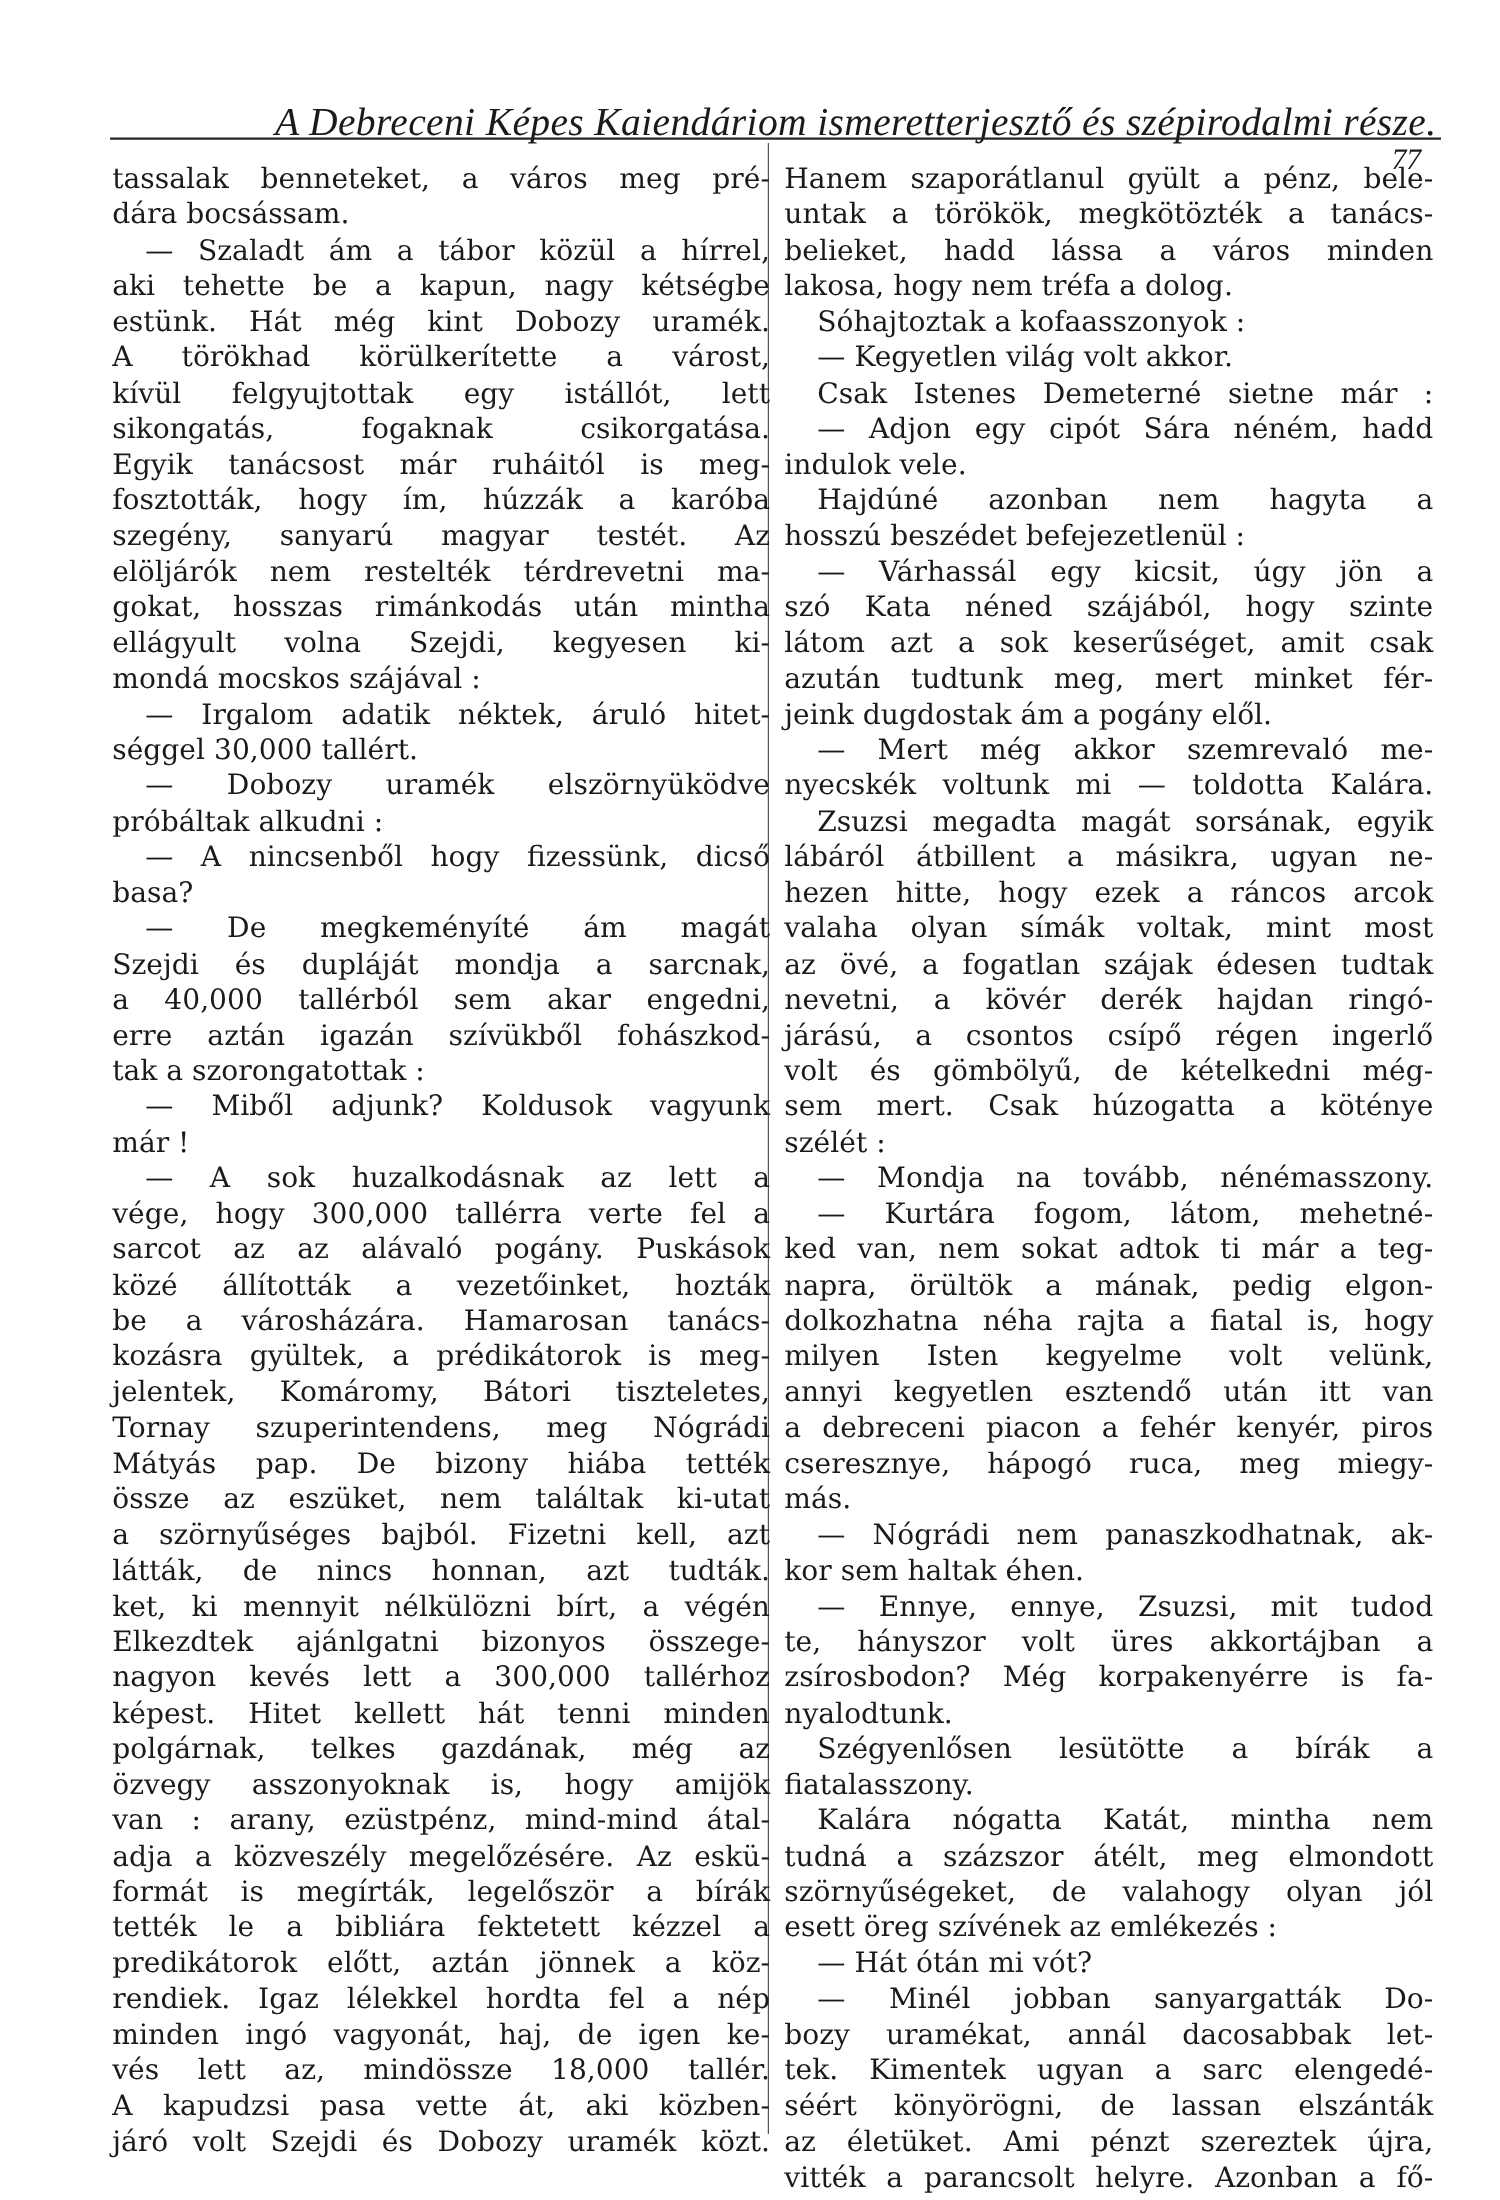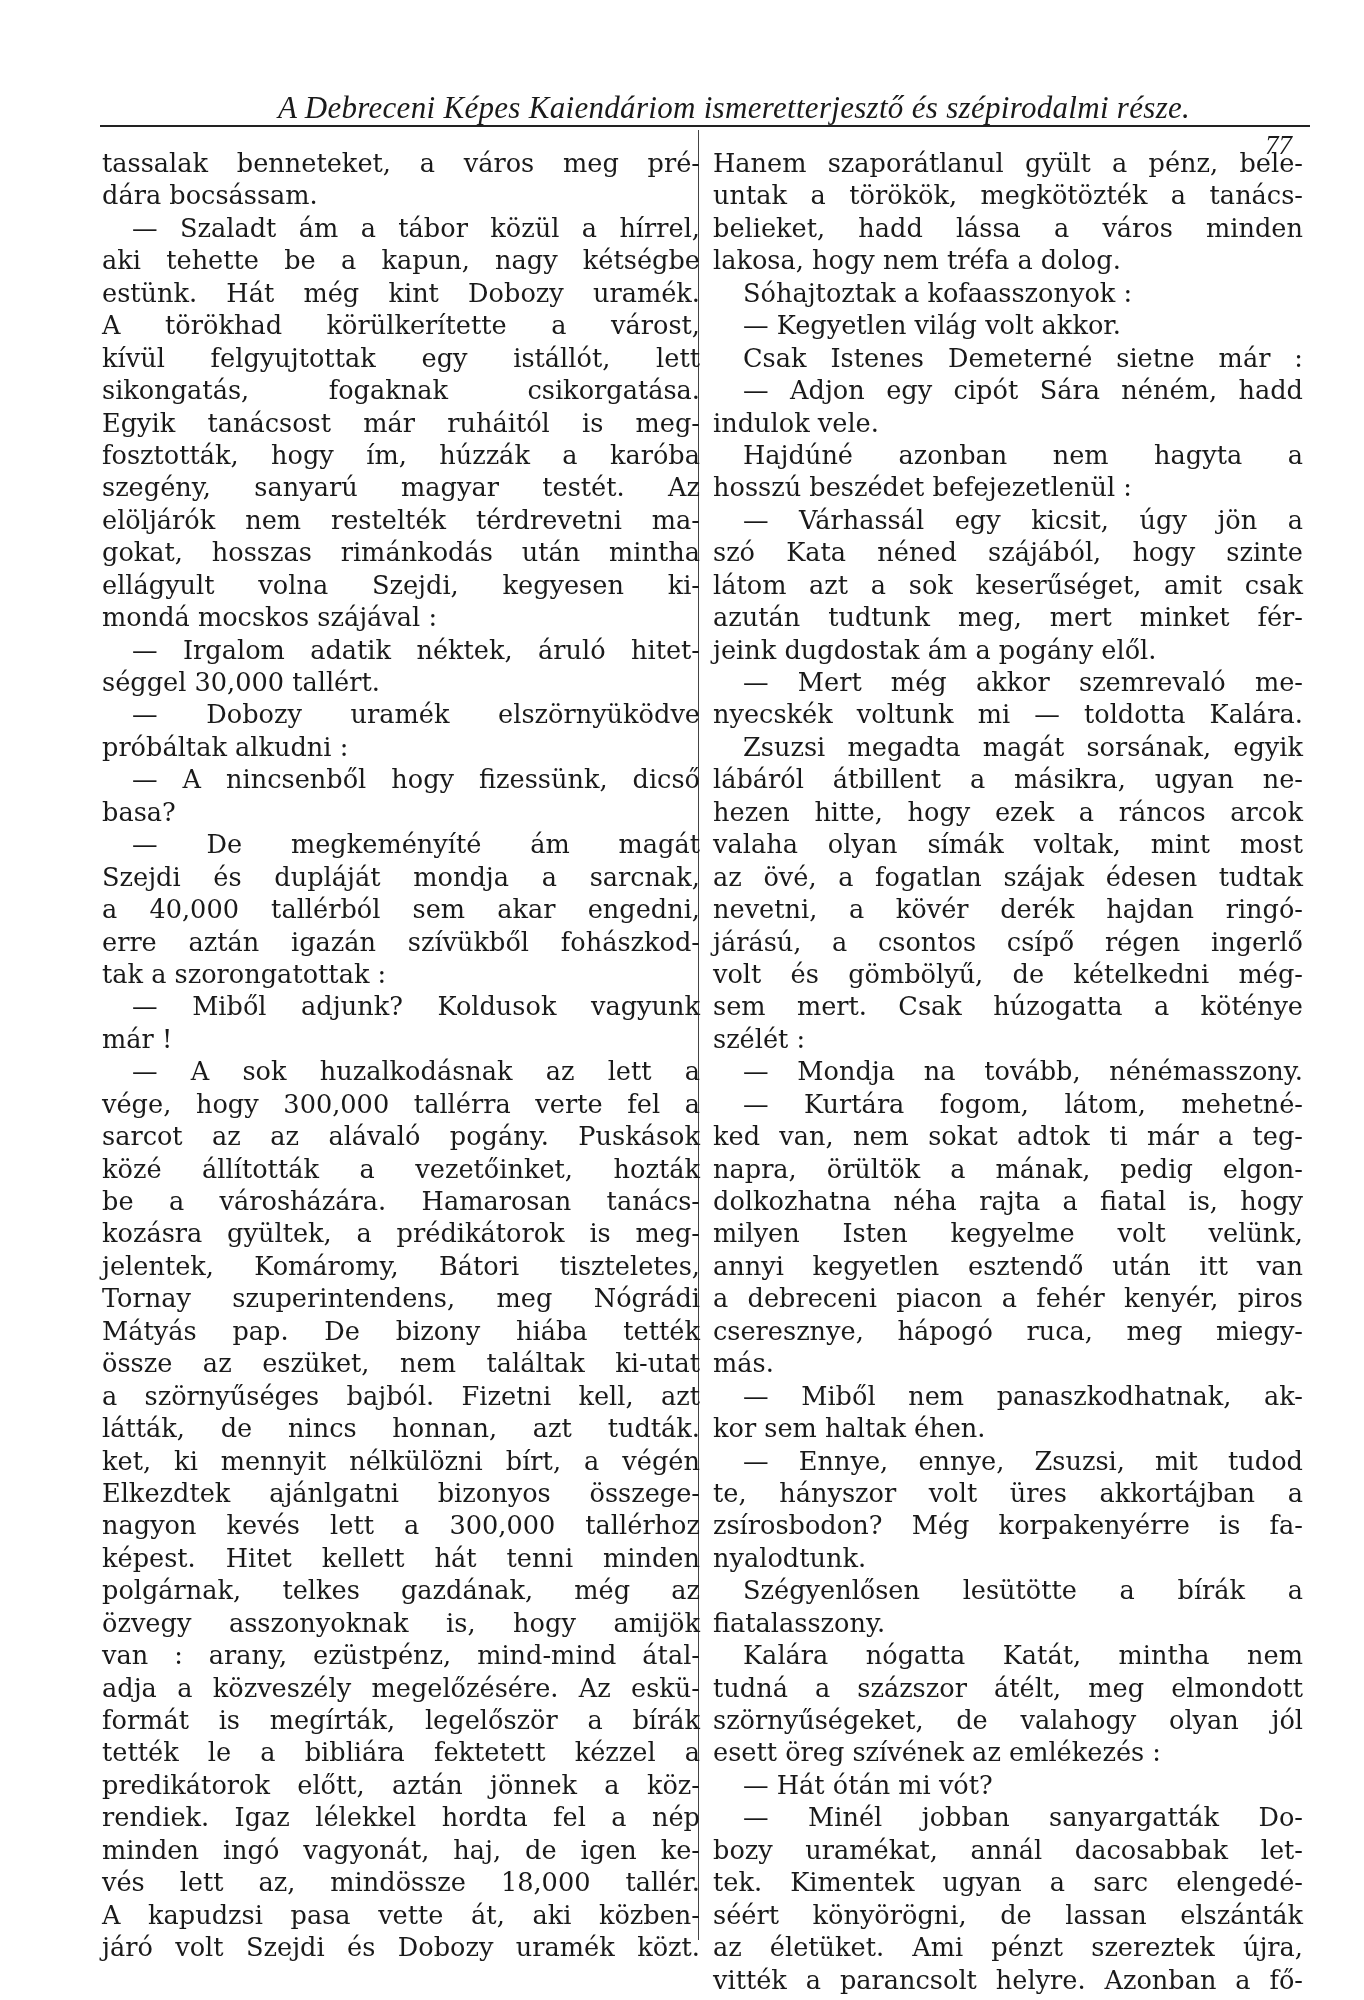--- a/index.html
+++ b/index.html
@@ -7,21 +7,21 @@
       width: 1364px; height: 2000px; position: relative; overflow: hidden;
       color: #1a1a1a;
       font-family: "DejaVu Serif", "Liberation Serif", serif;
     }
     .header {
       position: absolute; left: 110px; top: 90px; width: 1190px; height: 36px;
     }
     .header-title {
       position: absolute; left: 140px; top: 0; width: 1000px;
       font-family: "Liberation Serif", serif; font-style: italic;
-      font-size: 31px; letter-spacing: 0.3px; white-space: nowrap; margin-left: 28px;
+      font-size: 36px; letter-spacing: 0.3px; white-space: nowrap;
     }
     .page-number {
       position: absolute; right: 8px; top: 0;
       font-family: "Liberation Serif", serif; font-style: italic; font-size: 27px; margin-top: 40px;
     }
     .header-rule {
       position: absolute; left: 100px; top: 125px; width: 1210px; height: 0;
       border-top: 2.5px solid #222;
     }
     .col-divider {
@@ -141,21 +141,21 @@
     <span class="line indent">— Mondja na tovább, nénémasszony.</span>
     <span class="line indent">— Kurtára fogom, látom, mehetné-</span>
     <span class="line">ked van, nem sokat adtok ti már a teg-</span>
     <span class="line">napra, örültök a mának, pedig elgon-</span>
     <span class="line">dolkozhatna néha rajta a fiatal is, hogy</span>
     <span class="line">milyen Isten kegyelme volt velünk,</span>
     <span class="line">annyi kegyetlen esztendő után itt van</span>
     <span class="line">a debreceni piacon a fehér kenyér, piros</span>
     <span class="line">cseresznye, hápogó ruca, meg miegy-</span>
     <span class="line last">más.</span>
-    <span class="line indent">— Miből nem panaszkodhatnak, ak-</span>
+    <span class="line indent">— Nógrádi nem panaszkodhatnak, ak-</span>
     <span class="line last">kor sem haltak éhen.</span>
     <span class="line indent">— Ennye, ennye, Zsuzsi, mit tudod</span>
     <span class="line">te, hányszor volt üres akkortájban a</span>
     <span class="line">zsírosbodon? Még korpakenyérre is fa-</span>
     <span class="line last">nyalodtunk.</span>
     <span class="line indent">Szégyenlősen lesütötte a bírák a</span>
     <span class="line last">fiatalasszony.</span>
     <span class="line indent">Kalára nógatta Katát, mintha nem</span>
     <span class="line">tudná a százszor átélt, meg elmondott</span>
     <span class="line">szörnyűségeket, de valahogy olyan jól</span>

